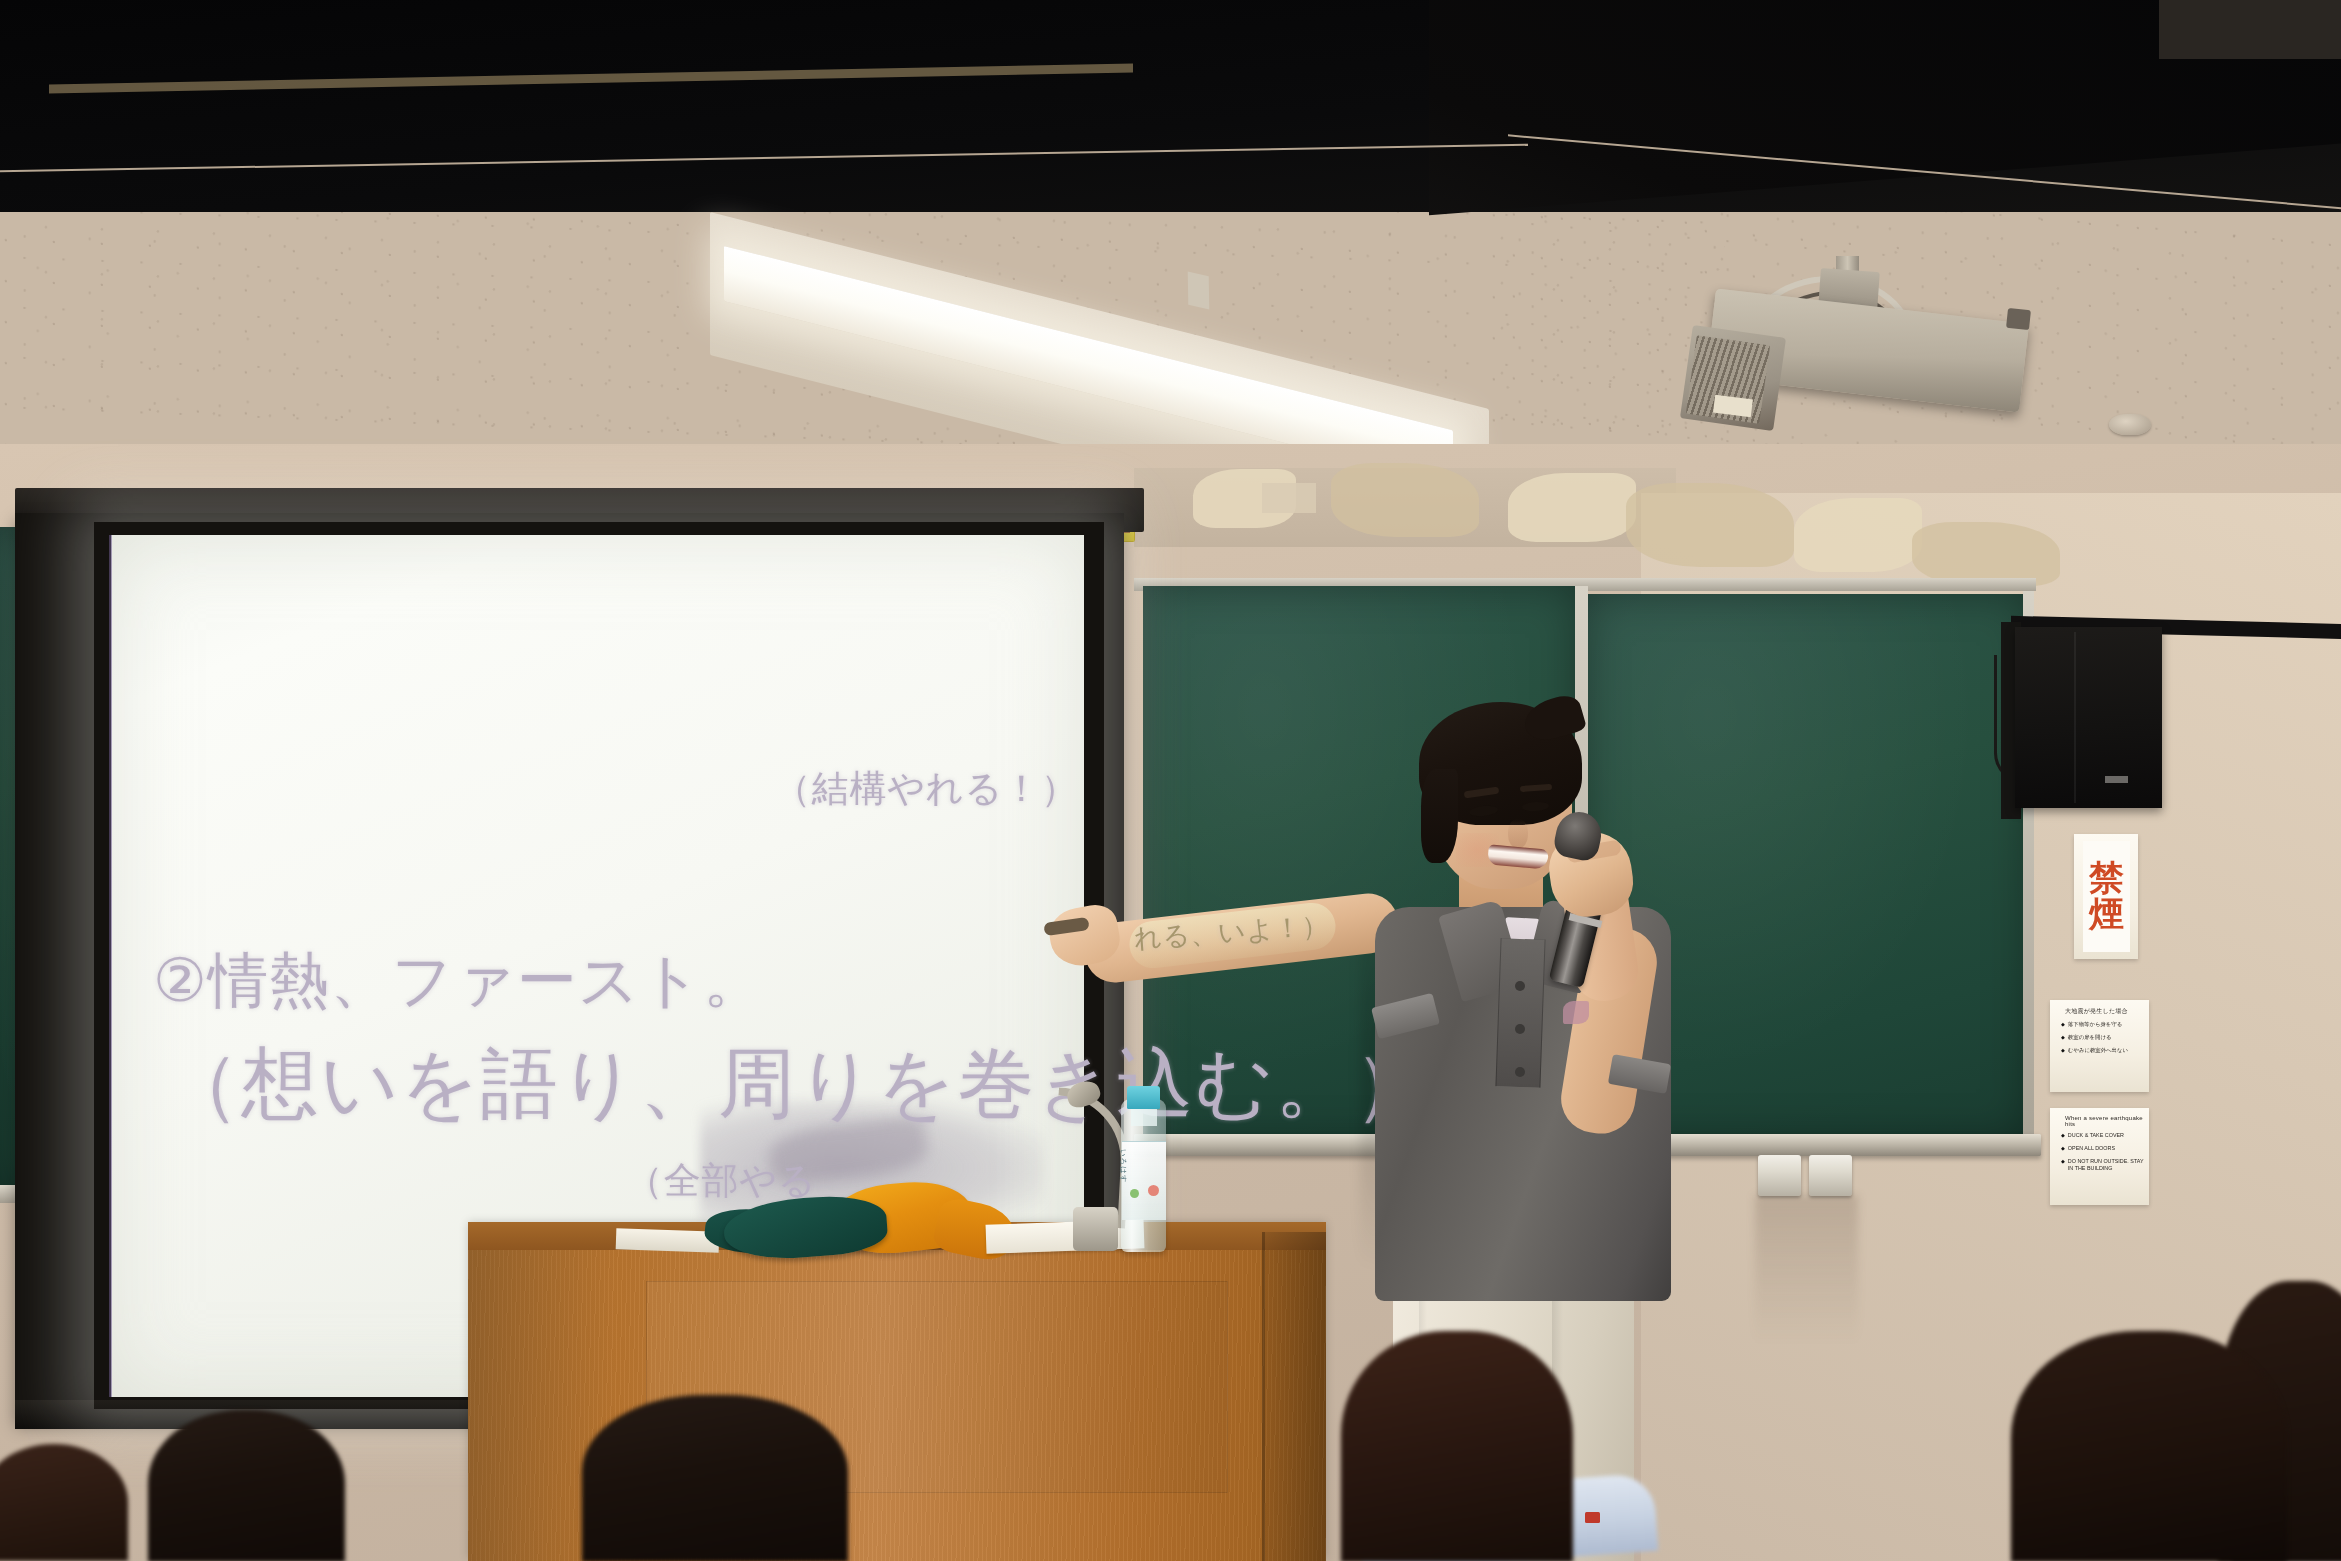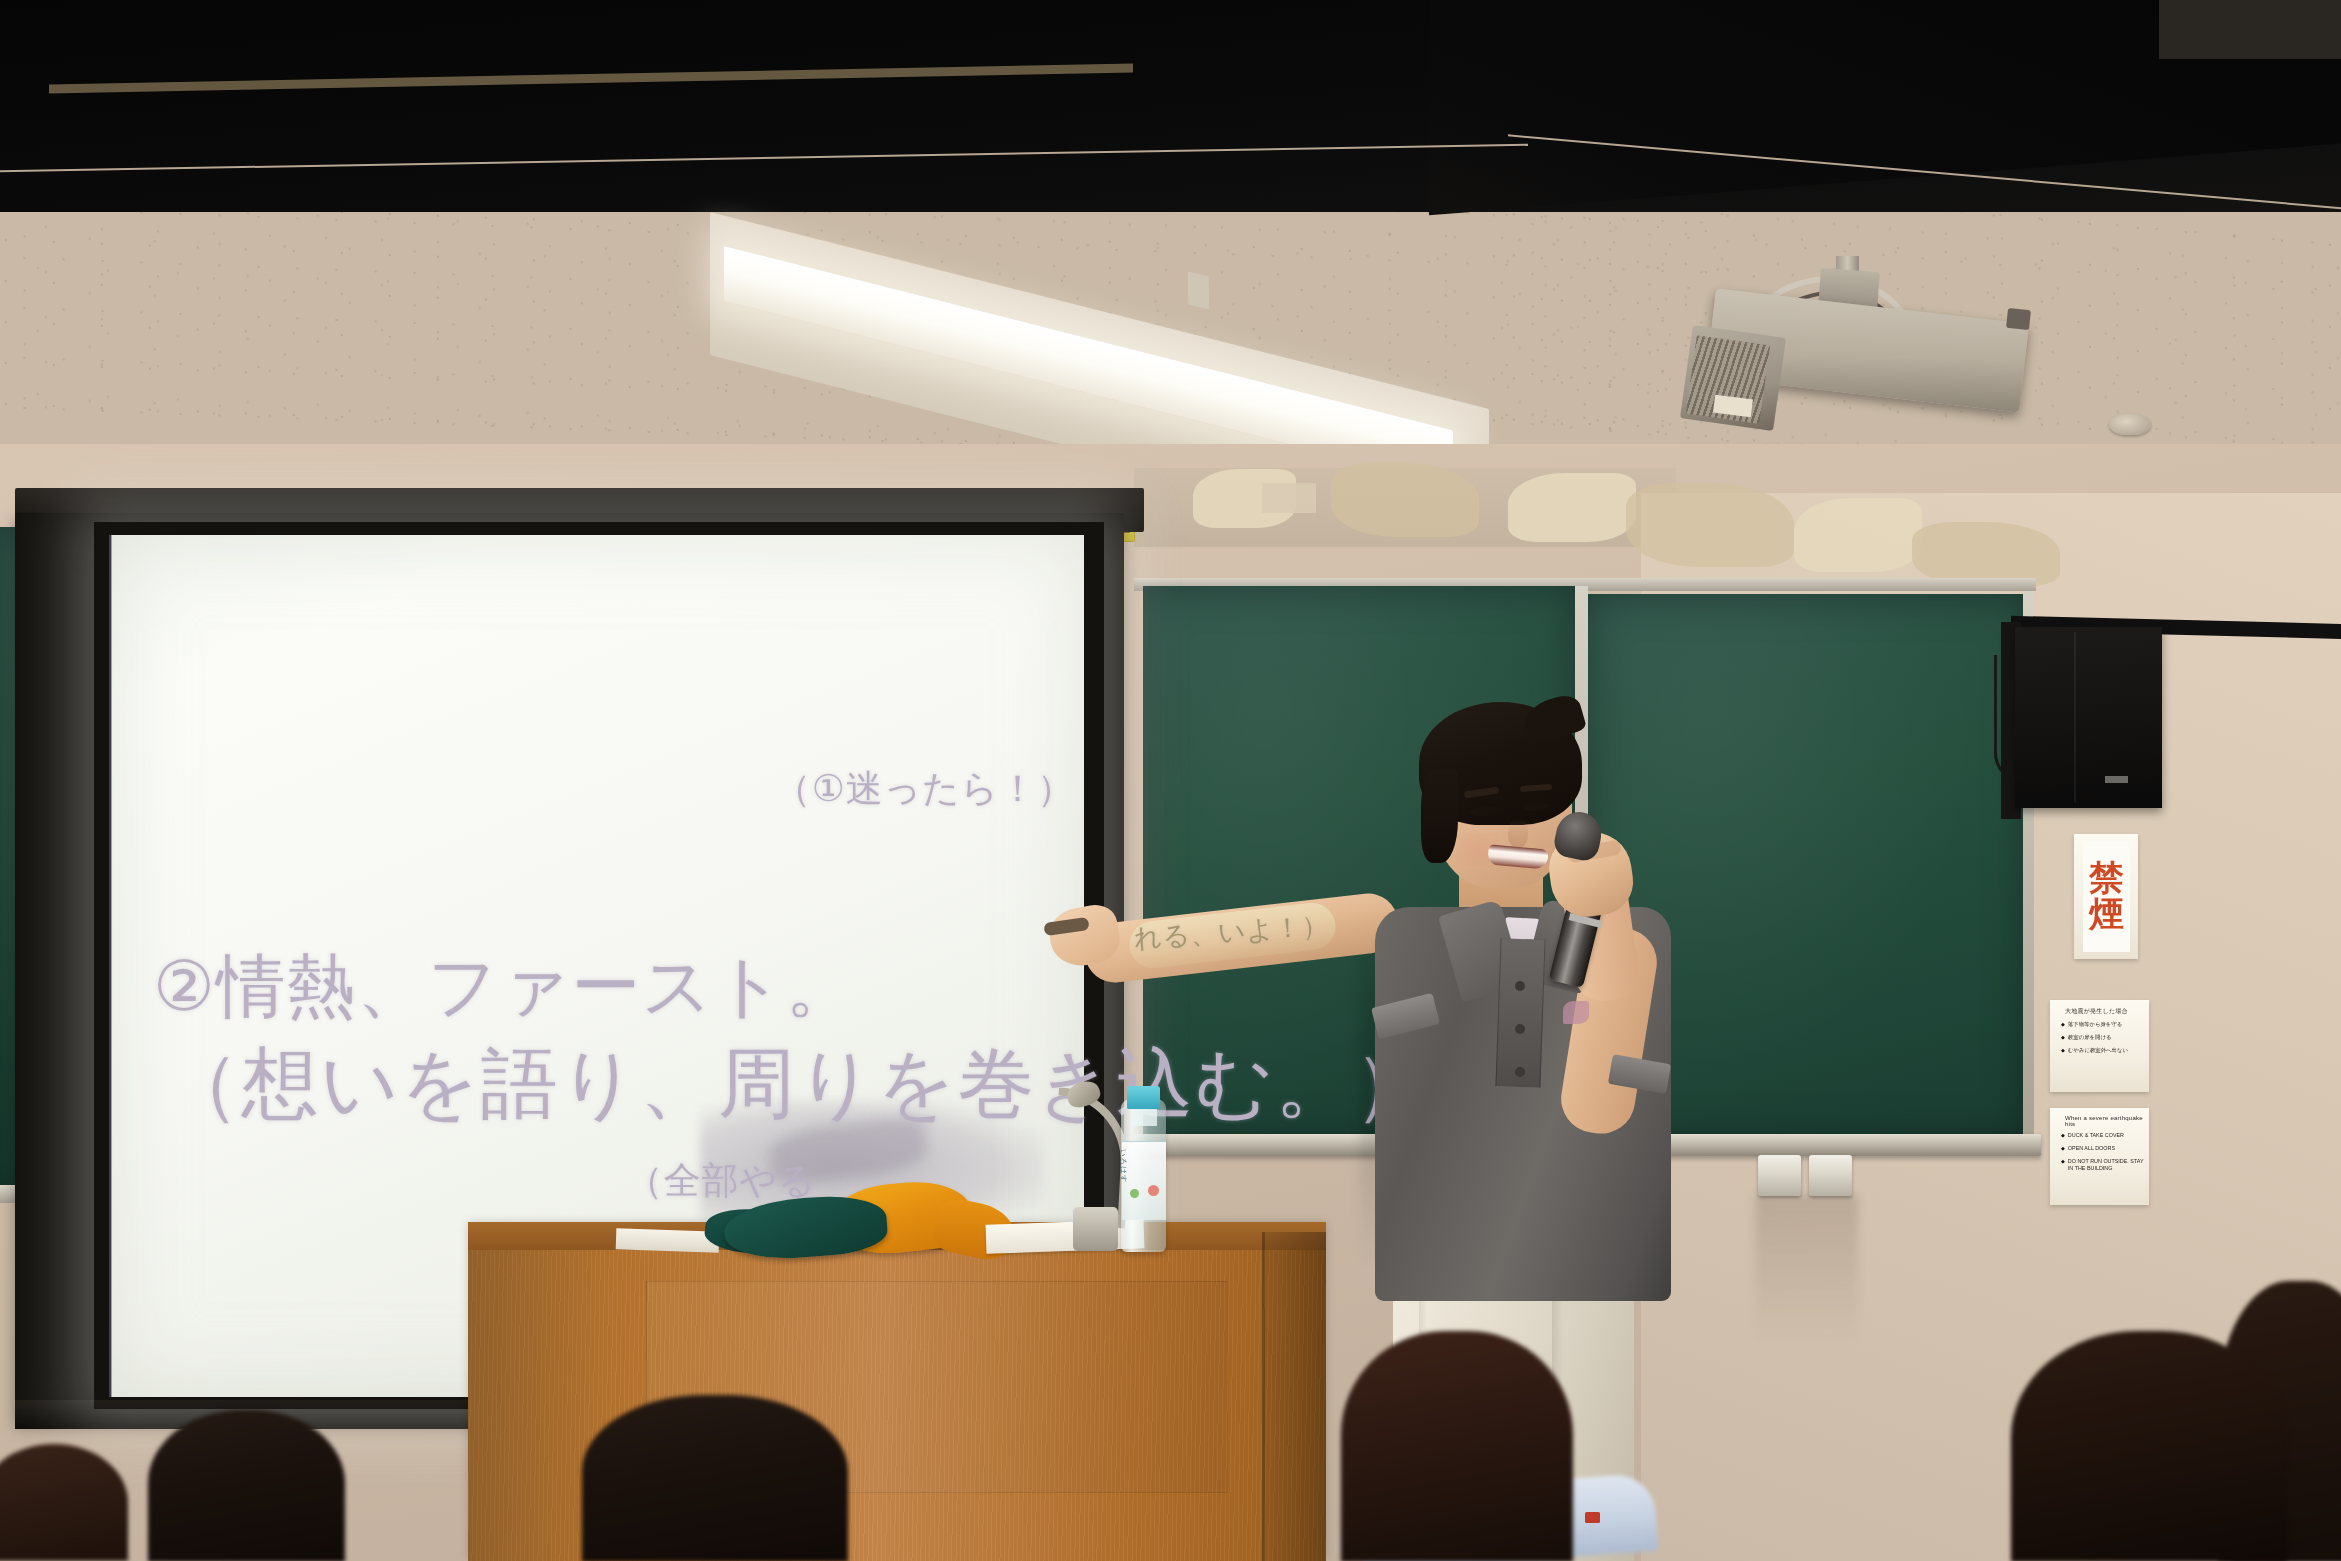--- a/index.html
+++ b/index.html
@@ -195,21 +195,21 @@
   }
   
   .slide-line{
     color:#b9b0c4;white-space:nowrap;
     font-family:"Liberation Sans","DejaVu Sans",sans-serif;
     text-shadow:0 0 4.4px rgba(185,176,196,.45);
     letter-spacing:.02em;
   }
   .sl1{left:148px;top:646px;font-size:87px;}
   .sl1b{left:774px;top:764px;font-size:37px;}
-  .sl2{left:153px;top:941px;font-size:69px;text-align:center;}
+  .sl2{left:153px;top:941px;font-size:60px;text-align:center;}
   .sl2b{left:163px;top:1033px;font-size:77px;}
   .sl2c{left:626px;top:1156px;font-size:37px;}
   .slide-shadow{
     left:700px;top:1099px;width:345px;height:138px;
     background:radial-gradient(ellipse at 40% 50%, rgba(150,142,160,.55) 0%, rgba(160,152,168,.32) 55%, rgba(170,165,175,0) 80%);
     filter:blur(5px);
   }
   .slide-shadow2{
     left:769px;top:1124px;width:158px;height:54px;
     background:rgba(152,145,160,.45);filter:blur(7px);
@@ -693,21 +693,21 @@
   <div class="abs" style="left:1106px;top:524px;width:22px;height:2.5px;background:#7a3a2c;opacity:.7;"></div>
   <div class="abs" style="left:1106px;top:530px;width:24px;height:2.5px;background:#7a3a2c;opacity:.7;"></div>
 
   <div class="abs screen-case"></div>
   <div class="abs screen-border"></div>
   <div class="abs screen-surface"></div>
   <div class="abs screen-edge-violet"></div>
   <div class="abs screen-bottom-bar"></div>
   <div class="abs screen-glow"></div>
 
-  <div class="abs slide-line sl1b">（①迷ったら！）</div>
+  <div class="abs slide-line sl1b">（結構やれる！）</div>
   <div class="abs slide-shadow"></div>
   <div class="abs slide-shadow2"></div>
   <div class="abs slide-line sl2">②情熱、ファースト。</div>
   <div class="abs slide-line sl2b">（想いを語り、周りを巻き込む。）</div>
   <div class="abs slide-line sl2c">（全部やる</div>
 
   <div class="abs podium"></div>
   <div class="abs podium-grain"></div>
   <div class="abs podium-top"></div>
   <div class="abs podium-front-shade"></div>

